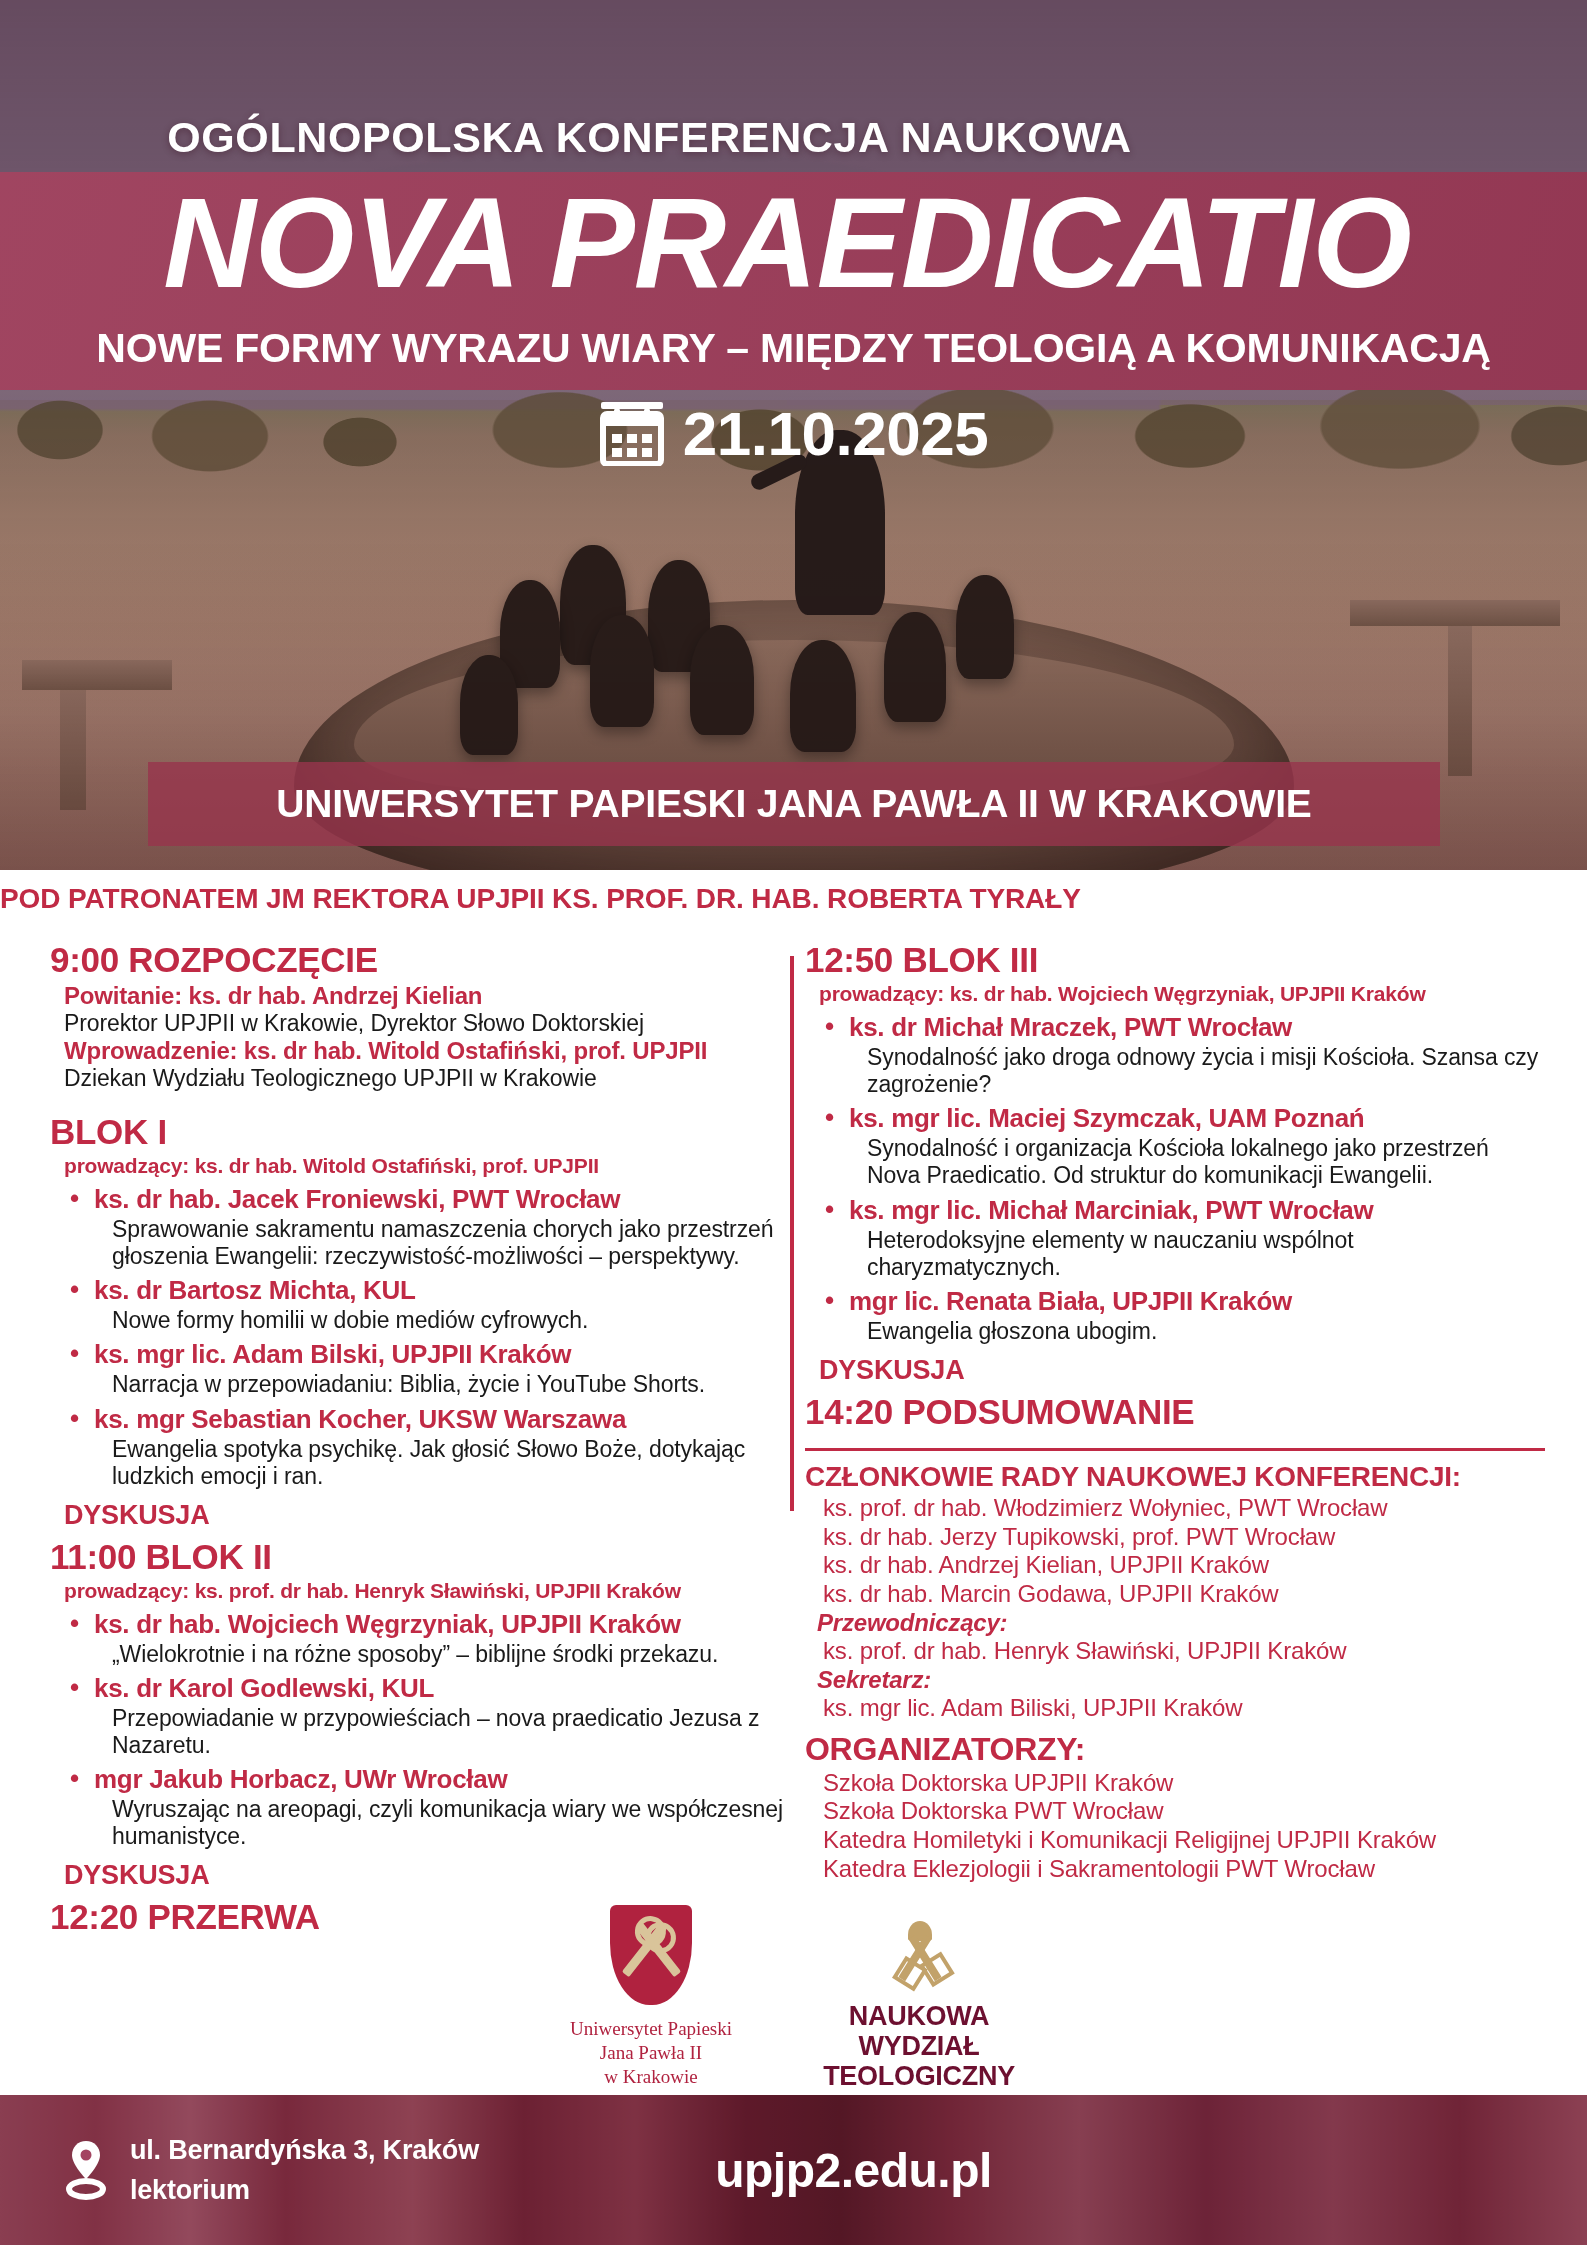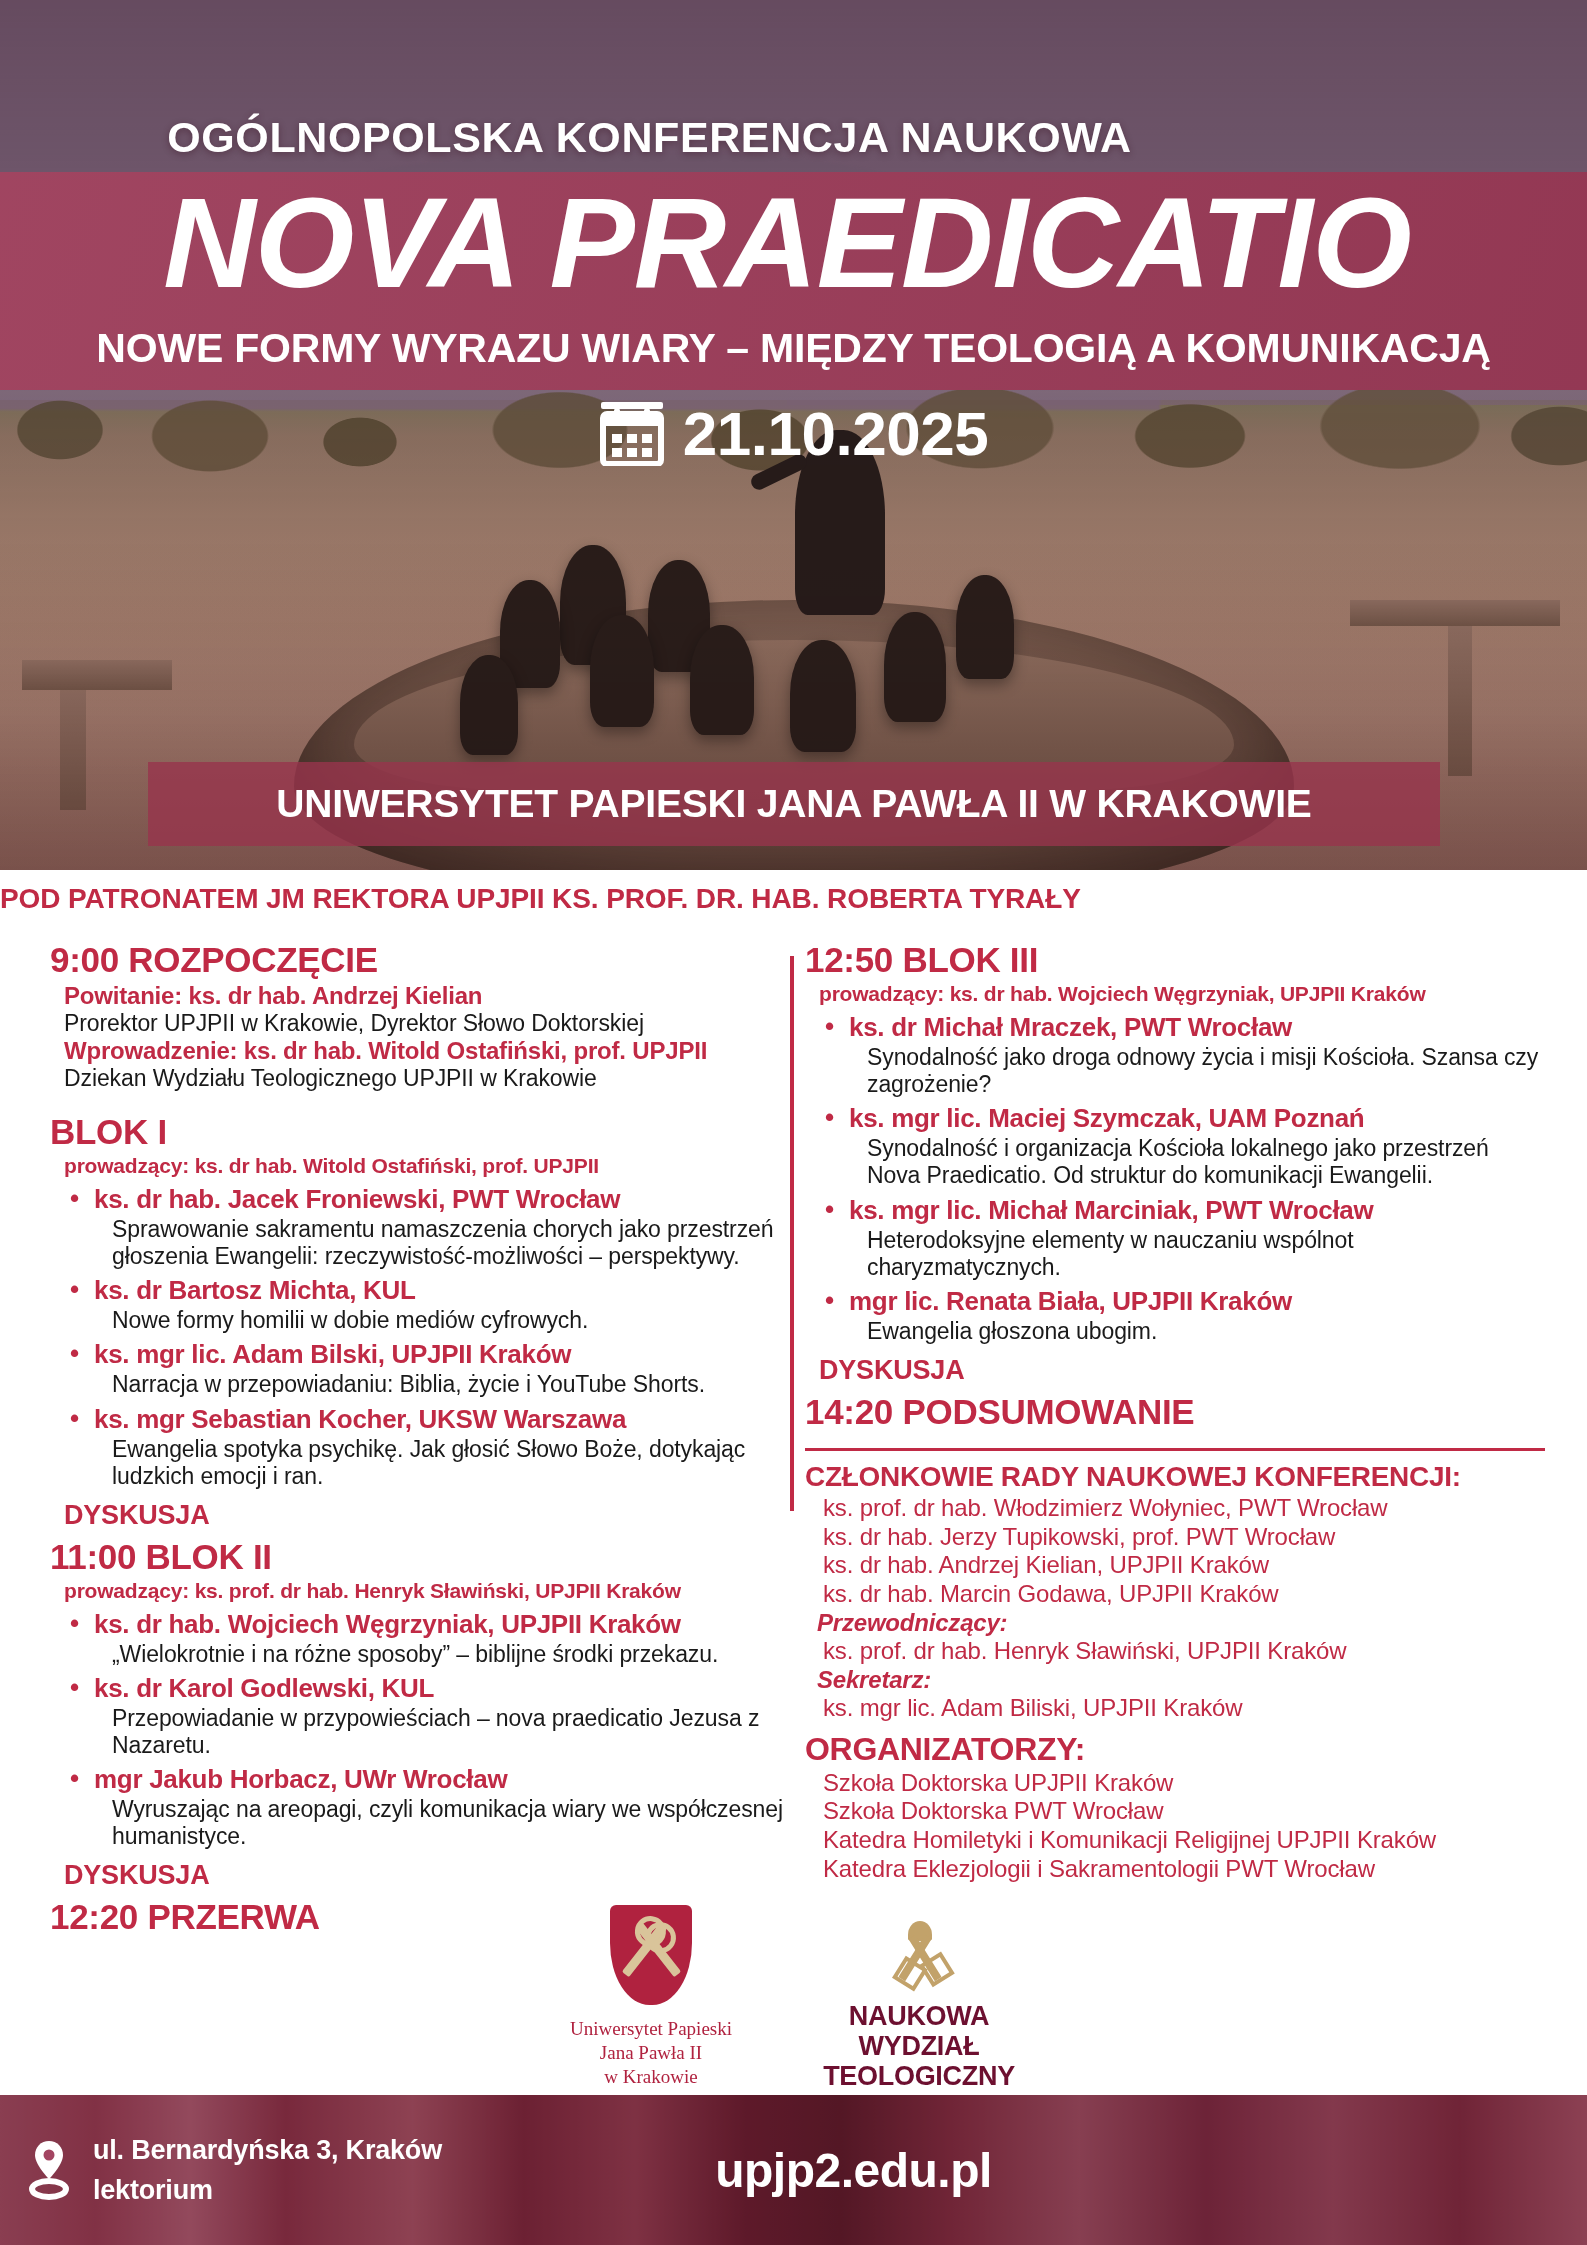--- a/index.html
+++ b/index.html
@@ -238,21 +238,21 @@
       linear-gradient(90deg,
         #b4788c 0%, #a95f77 6%, #c08ea0 12%, #9d4f68 18%,
         #b9808f 26%, #8d3f58 33%, #a55f74 40%, #7a3048 47%,
         #6d2c40 53%, #93485f 60%, #b07a8c 68%, #8e4460 76%,
         #ab6e84 84%, #92465f 92%, #b77e90 100%);
   }
   .footer-wash {
     position:absolute; inset:0; background:rgba(158,55,80,.62); mix-blend-mode:multiply;
   }
   .footer-inner {
-    position:absolute; inset:0; display:flex; align-items:center; padding:0 25px;
+    position:absolute; inset:0; display:flex; align-items:center; padding:0 62px;
   }
   .pin { width:48px; height:62px; position:relative; margin-right:20px; flex:0 0 auto;}
   .addr-lines { color:#fff; font-weight:bold; font-size:27px; line-height:1.5; letter-spacing:-.2px;}
   .site {
     position:absolute; left:0; top:0; width:1587px; height:150px;
     display:flex; align-items:center; justify-content:center;
     color:#fff; font-weight:bold; font-size:48px; letter-spacing:-.5px;
     padding-left:120px; pointer-events:none;
   }
 </style>

